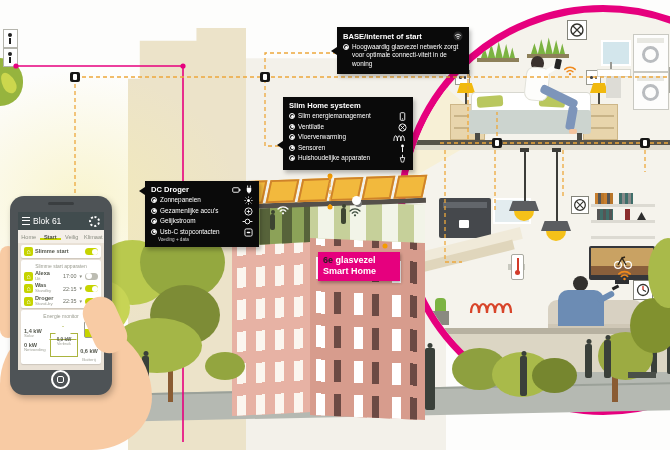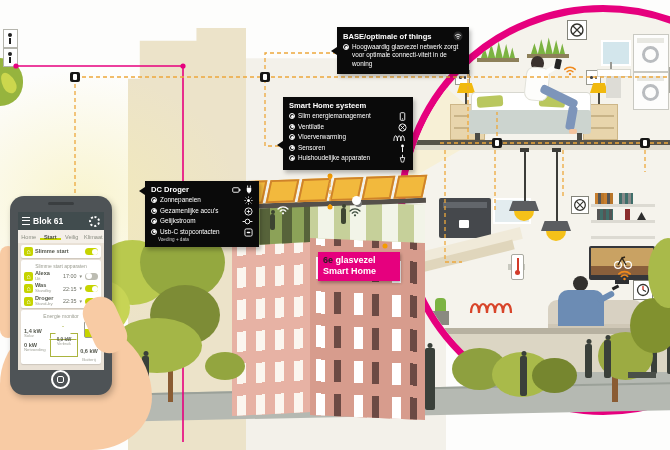--- a/index.html
+++ b/index.html
@@ -77,21 +77,21 @@
   .street{position:absolute;left:105px;top:388px;width:575px;height:26px;background:#b5b9b2;
           border-top:2px solid #9ba199;transform:rotate(-1.2deg);z-index:12;}
   
   #phoneg{z-index:50;}
   .hand{position:absolute;background:#f8cba4;z-index:49;}
   .phone{position:absolute;left:10px;top:196px;width:102px;height:199px;background:#4e5356;
          border-radius:14px;z-index:50;box-shadow:2px 3px 6px rgba(0,0,0,.25);}
   .speaker{position:absolute;left:38px;top:6px;width:26px;height:3px;background:#3a3e40;border-radius:2px;}
   .screen{position:absolute;left:8px;top:16px;width:86px;height:158px;background:#e9e1d6;overflow:hidden;}
   .apphdr{display:flex;align-items:center;height:18px;background:#414c4e;color:#fff;padding:0 4px;gap:3px;}
-  .apphdr .t{flex:1;font-size:8.5px;font-weight:bold;}
+  .apphdr .t{flex:1;font-size:8.5px;font-weight:normal;}
   .burger{width:8px;height:6px;border-top:1.5px solid #fff;border-bottom:1.5px solid #fff;position:relative;}
   .burger:after{content:"";position:absolute;left:0;top:1.6px;width:8px;height:1.5px;background:#fff;}
   .gear{width:7px;height:7px;border:2px dotted #fff;border-radius:50%;}
   .tabs{display:flex;height:13px;background:#f4efe8;align-items:center;}
   .tab{flex:1;text-align:center;font-size:5.6px;color:#8a8d82;padding-top:1px;}
   .tab.active{color:#4a4d44;font-weight:bold;box-shadow:inset 0 -2px 0 #c6d400;}
   .card{background:#fff;border-radius:2px;margin:2px 3px;padding:2px 3px;box-shadow:0 1px 1px rgba(0,0,0,.12);}
   .rowline{display:flex;align-items:center;gap:2px;}
   .hic{width:9px;height:9px;background:#c6d400;border-radius:2px;color:#fff;font-size:7px;line-height:9px;
        text-align:center;flex:none;}
@@ -494,37 +494,37 @@
         </div>
       </div>
       <div class="homebtn"></div>
     </div>
     <div class="hand" style="left:88px;top:296px;width:34px;height:58px;border-radius:16px;transform:rotate(-24deg);z-index:51;"></div>
   </div>
 
   <div class="callout" style="left:337px;top:27px;width:120px;">
     <div class="notchL" style="top:20px;"></div>
     <div class="hd">
-      <span class="ttl">BASE/optimale of things</span>
+      <span class="ttl">BASE/internet of start</span>
       <svg class="hico" viewBox="0 0 12 12">
         <circle cx="6" cy="6" r="5.4" fill="#2b2b2b"></circle>
         <path d="M2.5 5.5 A5 5 0 0 1 9.5 5.5 M4 7.2 A2.8 2.8 0 0 1 8 7.2" stroke="#fff" stroke-width="1" fill="none"></path>
         <circle cx="6" cy="8.8" r="0.9" fill="#fff"></circle>
       </svg>
     </div>
     <div class="co-item">
         <span class="blt"></span>
       <span class="lbl">Hoogwaardig glasvezel netwerk zorgt voor optimale connecti-viteit in de woning</span>
       </div>
   </div>
 
   <div class="callout" style="left:283px;top:97px;width:118px;">
     <div class="notchL" style="top:44px;"></div>
     <div class="hd">
-        <span class="ttl">Smart Home systeem</span>
+        <span class="ttl">Slim Home systeem</span>
       </div>
     <div class="co-item">
         <span class="blt"></span>
         <span class="lbl">Slim energiemanagement</span>
       <svg width="9" height="9" viewBox="0 0 10 10">
           <rect x="2.5" y="0.8" width="5" height="8.4" rx="1" fill="none" stroke="#fff" stroke-width="1"></rect>
           <circle cx="5" cy="7.6" r="0.6" fill="#fff"></circle>
         </svg>
       </div>
     <div class="co-item">

